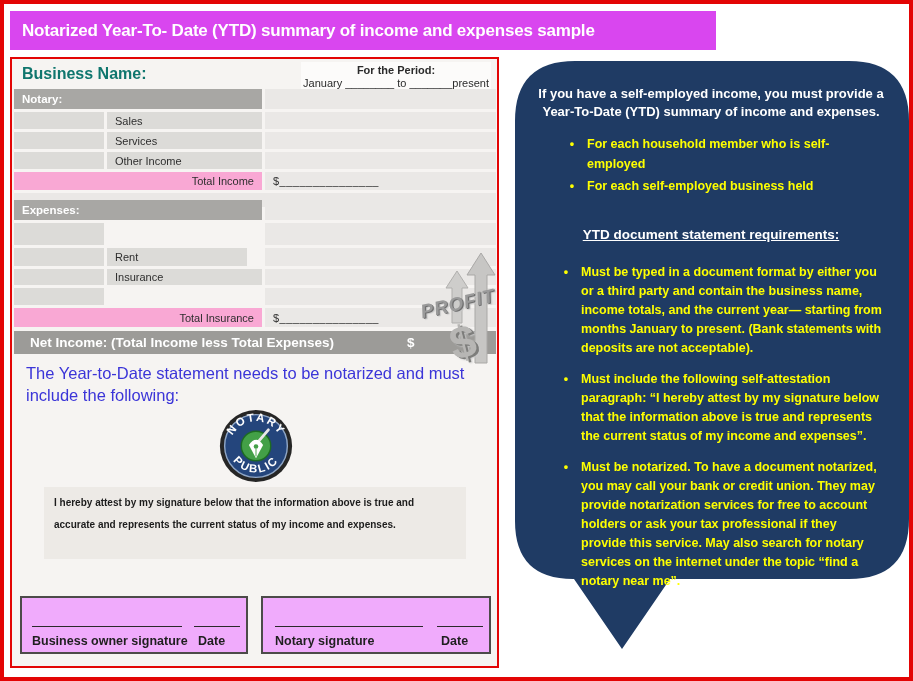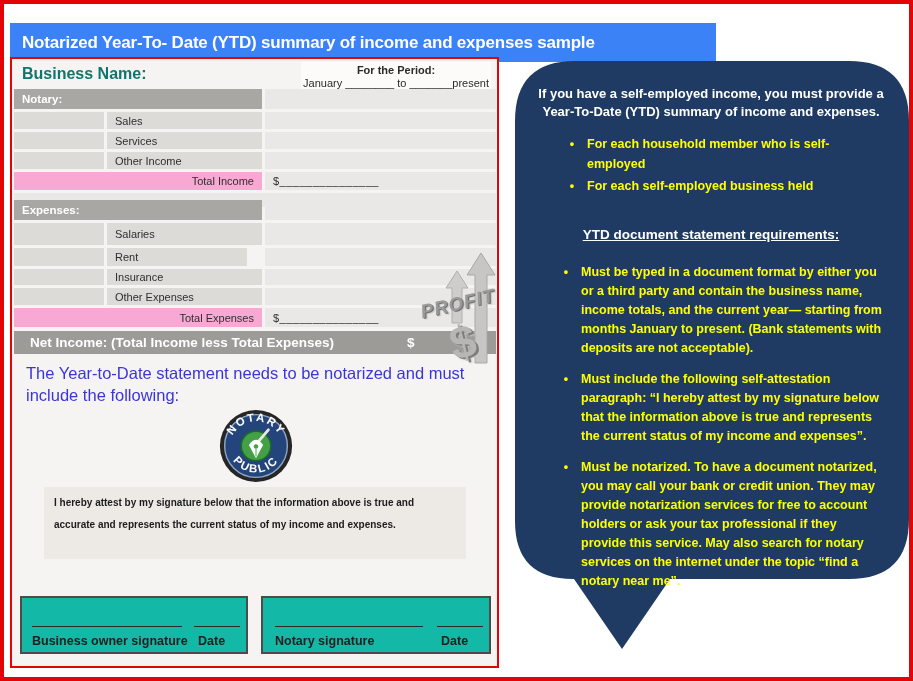--- a/index.html
+++ b/index.html
@@ -9,22 +9,22 @@
     font-family:"Liberation Sans", sans-serif;
     position:relative;
     box-sizing:border-box;
     border:4px solid #e30505;
     overflow:hidden;
   }
   .abs{position:absolute;}
 
   
   .banner{
-    left:6px;top:19px;width:706px;height:39px;
-    background:#3b82f6;
+    left:6px;top:7px;width:706px;height:39px;
+    background:#d946ef;
     display:flex;align-items:center;
     padding-left:12px;box-sizing:border-box;
   }
   .banner span{color:#ffffff;font-size:17px;font-weight:bold;letter-spacing:-0.2px;}
 
   
   .form{
     left:6px;top:53px;width:489px;height:611px;
     background:#f6f4f2;
     border:2px solid #e30505;
@@ -55,21 +55,21 @@
 
   .blue-note{left:14px;top:303px;width:450px;font-size:16.5px;line-height:22px;color:#3b35d8;}
 
   .attest{
     left:32px;top:428px;width:422px;min-height:72px;background:#edeae6;
     font-size:10px;font-weight:bold;color:#1c1c1c;line-height:22px;
     padding:5px 10px;box-sizing:border-box;
   }
 
   .sigbox{
-    top:537px;height:58px;background:#14b8a6;border:2px solid #4c4b49;box-sizing:border-box;
+    top:537px;height:58px;background:#f0abfc;border:2px solid #4c4b49;box-sizing:border-box;
   }
   .sig1{left:8px;width:228px;}
   .sig2{left:249px;width:230px;}
   .sigline{position:absolute;border-bottom:1.5px solid #2a2a2a;height:0;}
   .siglab{position:absolute;font-size:12.5px;font-weight:600;color:#1f1f1f;top:36px;}
 
   
   .profit-wrap{left:412px;top:194px;width:75px;height:170px;pointer-events:none;}
   .profit-txt{
     position:absolute;left:-4px;top:40px;
@@ -130,36 +130,34 @@
 
   <div class="abs tot-label" style="left:2px;top:113px;width:248px;height:18px;">Total Income</div>
   <div class="abs tot-val" style="left:253px;top:113px;width:231px;height:18px;">$_______________</div>
 
   <div class="abs cell cl" style="left:2px;top:134px;width:482px;height:14px;"></div>
 
   <div class="abs hdr-dark" style="left:2px;top:141px;width:248px;height:20px;">Expenses:</div>
   <div class="abs cell cl" style="left:253px;top:141px;width:231px;height:20px;"></div>
 
   <div class="abs cell cg" style="left:2px;top:164px;width:90px;height:22px;"></div>
-  <div class="abs cell cg row-label" style="left:95px;top:164px;width:155px;height:22px;">Salaries</div>
   <div class="abs cell cl" style="left:253px;top:164px;width:231px;height:22px;"></div>
 
   <div class="abs cell cg" style="left:2px;top:189px;width:90px;height:18px;"></div>
   <div class="abs cell cg row-label" style="left:95px;top:189px;width:140px;height:18px;">Rent</div>
   <div class="abs cell cl" style="left:253px;top:189px;width:231px;height:18px;"></div>
 
   <div class="abs cell cg" style="left:2px;top:210px;width:90px;height:16px;"></div>
   <div class="abs cell cg row-label" style="left:95px;top:210px;width:155px;height:16px;">Insurance</div>
   <div class="abs cell cl" style="left:253px;top:210px;width:231px;height:16px;"></div>
 
   <div class="abs cell cg" style="left:2px;top:229px;width:90px;height:17px;"></div>
-  <div class="abs cell cg row-label" style="left:95px;top:229px;width:155px;height:17px;">Other Expenses</div>
   <div class="abs cell cl" style="left:253px;top:229px;width:231px;height:17px;"></div>
 
-  <div class="abs tot-label" style="left:2px;top:249px;width:248px;height:19px;">Total Expenses</div>
+  <div class="abs tot-label" style="left:2px;top:249px;width:248px;height:19px;">Total Insurance</div>
   <div class="abs tot-val" style="left:253px;top:249px;width:231px;height:19px;">$_______________</div>
 
   <div class="abs netbar-l" style="left:2px;top:272px;width:432px;height:23px;padding-left:16px;">Net Income: (Total Income less Total Expenses)</div>
   <div class="abs netbar-r" style="left:385px;top:272px;width:99px;height:23px;">$</div>
 
   <div class="abs profit-wrap">
     <svg width="75" height="170">
       <polygon points="57,0 71,22 63,22 63,110 51,110 51,22 43,22" fill="#c7c6c4" stroke="#a9a8a6" stroke-width="1"></polygon>
       <polygon points="33,18 44,35 38,35 38,70 28,70 28,35 22,35" fill="#cecdcb" stroke="#b0afad" stroke-width="1"></polygon>
     </svg>

